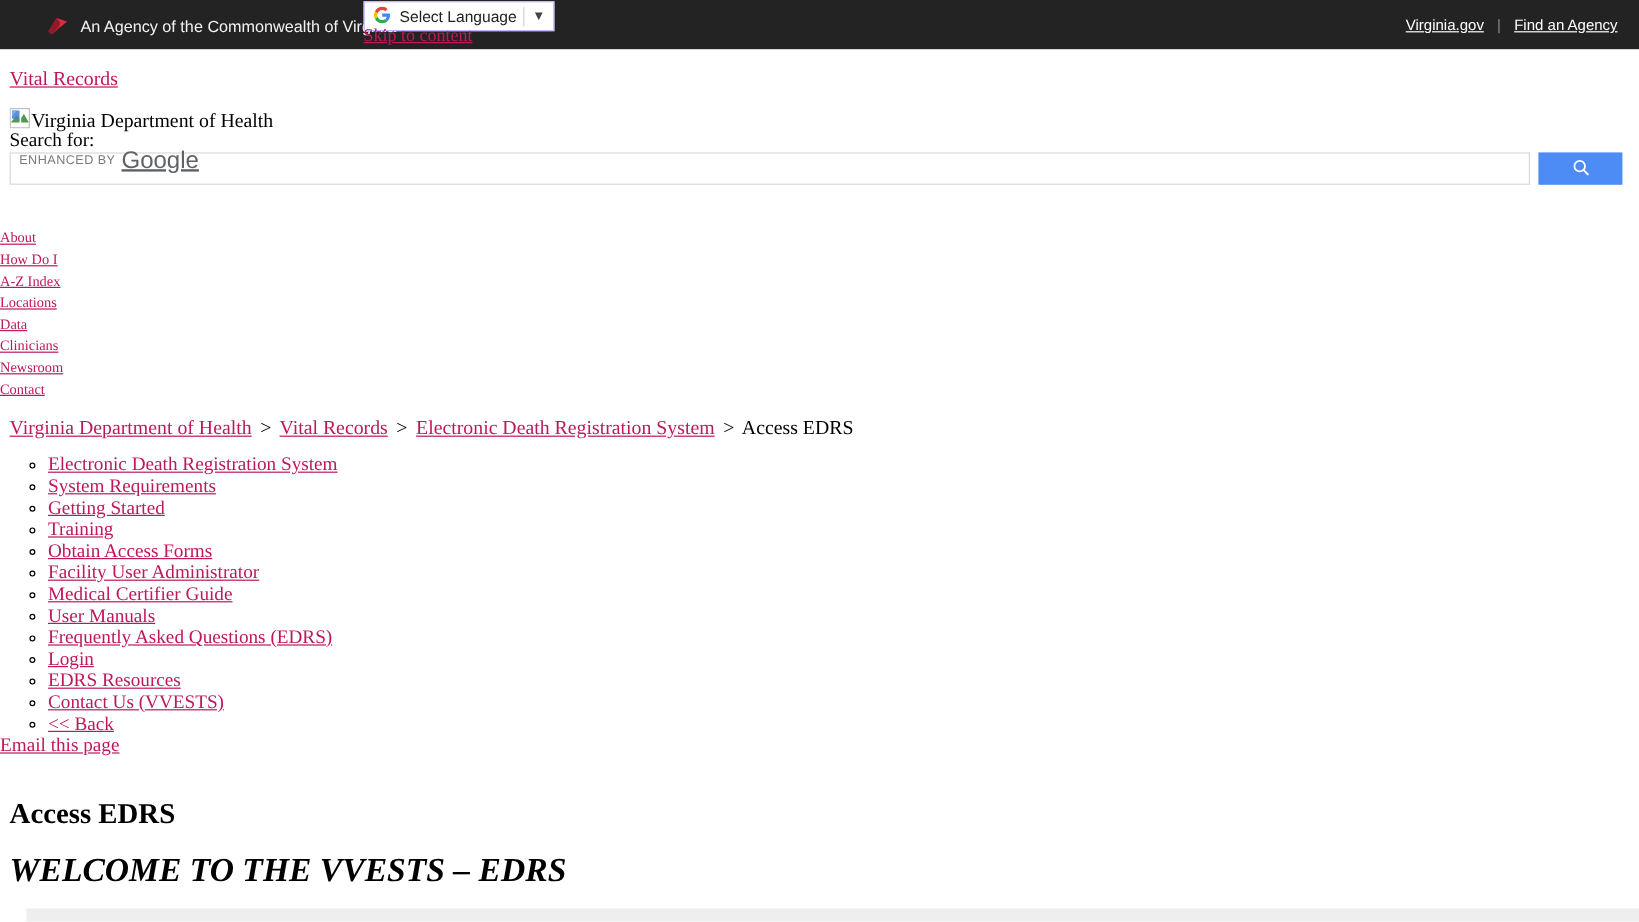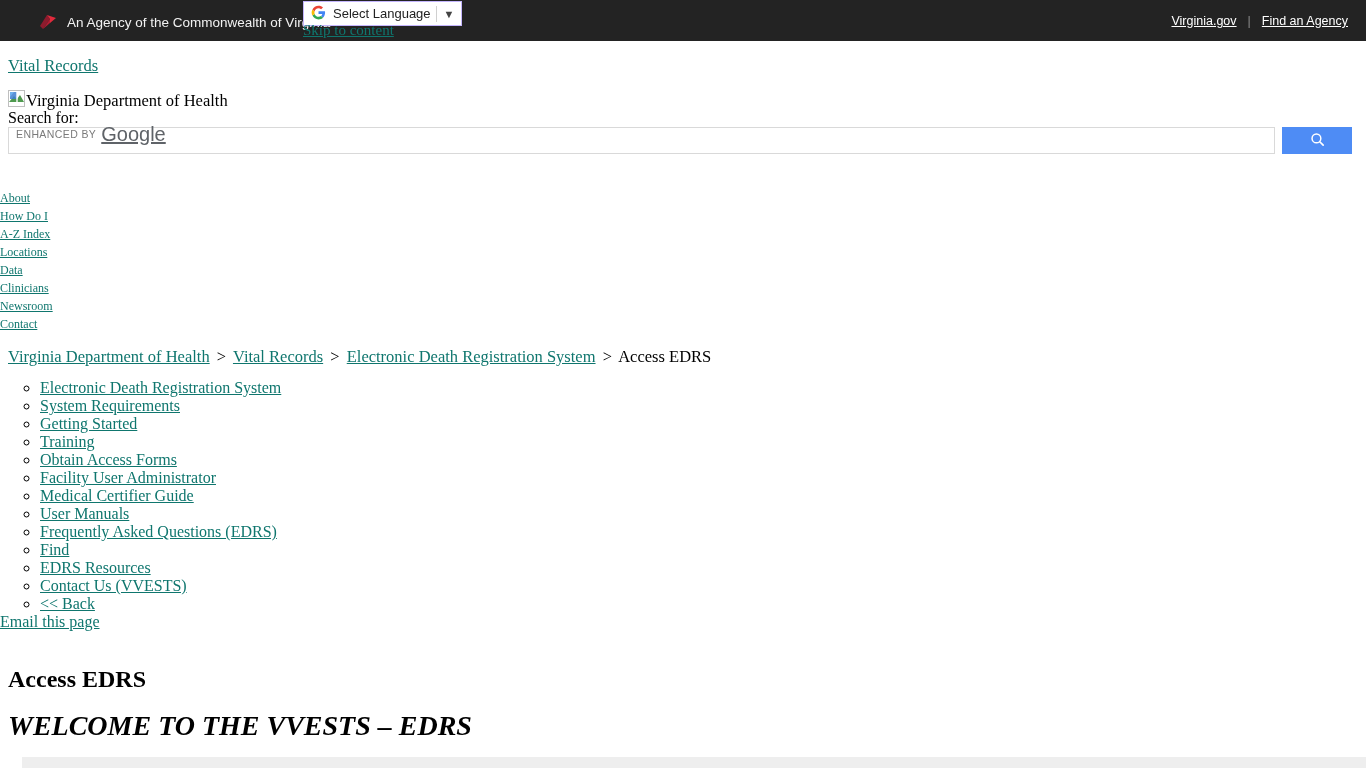--- a/index.html
+++ b/index.html
@@ -11,21 +11,21 @@
     width: 1366px;
     height: 768px;
     position: relative;
     overflow: hidden;
     font-family: "Liberation Serif", "DejaVu Serif", serif;
     font-size: 16px;
     color: #000000;
   }
 
   a, .link {
-    color: #0f766e;
+    color: #be185d;
     text-decoration: underline;
     cursor: pointer;
   }
 
   
   .cw-bar {
     position: absolute;
     left: 0; top: 0;
     width: 1366px;
     height: 41px;
@@ -349,21 +349,21 @@
       <ul class="sub">
         <li><a>Electronic Death Registration System</a></li>
         <li><a>System Requirements</a></li>
         <li><a>Getting Started</a></li>
         <li><a>Training</a></li>
         <li><a>Obtain Access Forms</a></li>
         <li><a>Facility User Administrator</a></li>
         <li><a>Medical Certifier Guide</a></li>
         <li><a>User Manuals</a></li>
         <li><a>Frequently Asked Questions (EDRS)</a></li>
-        <li><a>Find</a></li>
+        <li><a>Login</a></li>
         <li><a>EDRS Resources</a></li>
         <li><a>Contact Us (VVESTS)</a></li>
         <li><a>&lt;&lt; Back</a></li>
       </ul>
     </li>
     <li><a>Email this page</a></li>
   </ul>
 
   <h1 class="h-access">Access EDRS</h1>
   <h2 class="h-welcome">WELCOME TO THE VVESTS – EDRS</h2>

